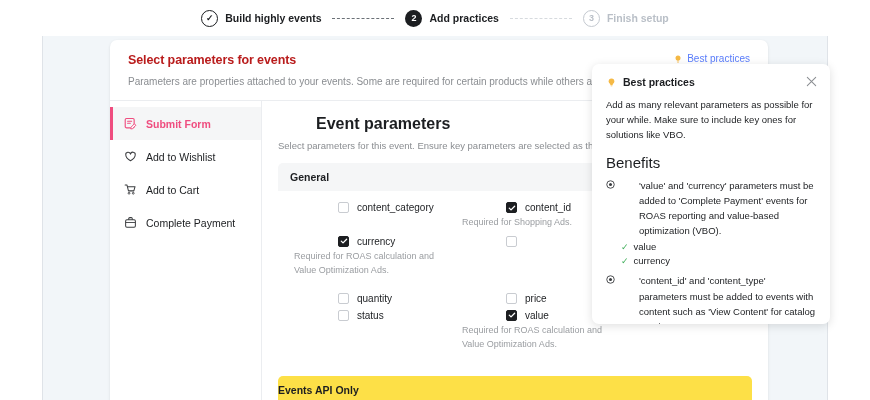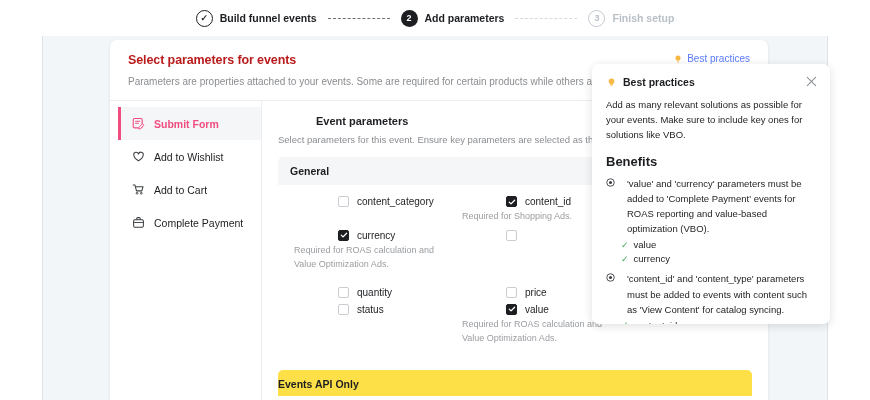--- a/index.html
+++ b/index.html
@@ -72,32 +72,32 @@
 
   
   .sidebar {
     width: 152px; flex: none;
     border-right: 1px solid #ebedf0;
     padding-top: 6px;
   }
   .side-item {
     display: flex; align-items: center; gap: 9px;
     padding: 10px 14px; font-size: 10.5px; color: #1c1e21;
-    cursor: pointer; position: relative; margin-left: 8px;
+    cursor: pointer; position: relative;
   }
   .side-item.active { background: #f5f6f7; color: #ef4d7f; font-weight: bold; }
   .side-item.active::before {
     content: ""; position: absolute; left: 0; top: 0; bottom: 0;
     width: 2.5px; background: #ef4d7f;
   }
   .side-icon { width: 13px; height: 13px; flex: none; display: block; }
 
   
   .params { flex: 1; padding: 14px 16px 0 16px; overflow: hidden; }
-  .params-title { font-size: 11px; font-weight: bold; color: #1c1e21; padding-left: 38px; }
+  .params-title { font-size: 16px; font-weight: bold; color: #1c1e21; padding-left: 38px; }
   .params-sub { font-size: 9.5px; color: #8a8d91; margin-top: 7px; }
 
   .group { margin-top: 12px; }
   .group-head {
     background: #f5f6f7; border-radius: 5px 5px 0 0;
     padding: 8px 12px; font-size: 10.5px; font-weight: bold; color: #1c1e21;
   }
   .group-body { padding: 11px 12px 8px 12px; }
   .row { display: flex; }
   .cell { width: 168px; flex: none; padding-bottom: 6px; }
@@ -127,48 +127,48 @@
     overflow: hidden;
   }
   .pop-head { display: flex; align-items: center; gap: 6px; }
   .pop-title { font-size: 10.5px; font-weight: bold; color: #1c1e21; }
   .pop-close {
     position: absolute; right: 12px; top: 11px;
     width: 13px; height: 13px; cursor: pointer;
     color: #8a8d91;
   }
   .pop-intro { font-size: 9.5px; color: #1c1e21; line-height: 1.6; margin-top: 9px; }
-  .pop-section { font-size: 13px; font-weight: bold; color: #1c1e21; margin-top: 11px; }
-  .benefit { display: flex; gap: 12px; margin-top: 7px; }
+  .pop-section { font-size: 15px; font-weight: normal; color: #1c1e21; margin-top: 11px; }
+  .benefit { display: flex; gap: 24px; margin-top: 7px; }
   .benefit-icon { width: 9px; height: 9px; flex: none; margin-top: 2px; }
   .benefit-text { font-size: 9.5px; color: #1c1e21; line-height: 1.6; }
   .sub-item {
     display: flex; align-items: center; gap: 5px;
     margin-left: 15px; margin-top: 3px;
     font-size: 9.5px; color: #1c1e21;
   }
   .tick { color: #3fae5a; font-size: 9px; }
 </style>
 </head>
 <body>
 
 <div class="page">
   <div class="canvas"></div>
 
   <div class="stepper">
     <div class="step">
       <div class="step-circle done">
         <span class="check-glyph">✓</span>
       </div>
-      <span class="step-label">Build funnel events</span>
+      <span class="step-label">Build highly events</span>
     </div>
     <div class="connector"></div>
     <div class="step">
       <div class="step-circle active">2</div>
-      <span class="step-label">Add parameters</span>
+      <span class="step-label">Add practices</span>
     </div>
     <div class="connector faint"></div>
     <div class="step">
       <div class="step-circle todo">3</div>
       <span class="step-label muted">Finish setup</span>
     </div>
   </div>
 
   <div class="card">
     <div class="card-head">
@@ -367,21 +367,21 @@
         <circle cx="8" cy="6.3" r="4.1" fill="#f5b945"></circle>
         <rect x="5.9" y="10.2" width="4.2" height="1.4" rx="0.7" fill="#f5b945"></rect>
         <rect x="6.4" y="12.2" width="3.2" height="1.3" rx="0.65" fill="#f5b945"></rect>
       </svg>
       <span class="pop-title">Best practices</span>
     </div>
     <svg class="pop-close" viewBox="0 0 14 14">
       <path d="M2.5 2.5l9 9M11.5 2.5l-9 9" stroke="#8a8d91" stroke-width="1.1" stroke-linecap="round"></path>
     </svg>
 
-    <div class="pop-intro">Add as many relevant solutions as possible for your events. Make sure to include key ones for solutions like VBO.</div>
+    <div class="pop-intro">Add as many relevant parameters as possible for your while. Make sure to include key ones for solutions like VBO.</div>
     <div class="pop-section">Benefits</div>
 
     <div class="benefit">
       <svg class="benefit-icon" viewBox="0 0 12 12">
         <circle cx="6" cy="6" r="5" fill="none" stroke="#3a3c3f" stroke-width="1.2"></circle>
         <circle cx="6" cy="6" r="2" fill="#3a3c3f"></circle>
       </svg>
       <div style="flex:1">
         <div class="benefit-text">'value' and 'currency' parameters must be added to 'Complete Payment' events for ROAS reporting and value-based optimization (VBO).</div>
       </div>

